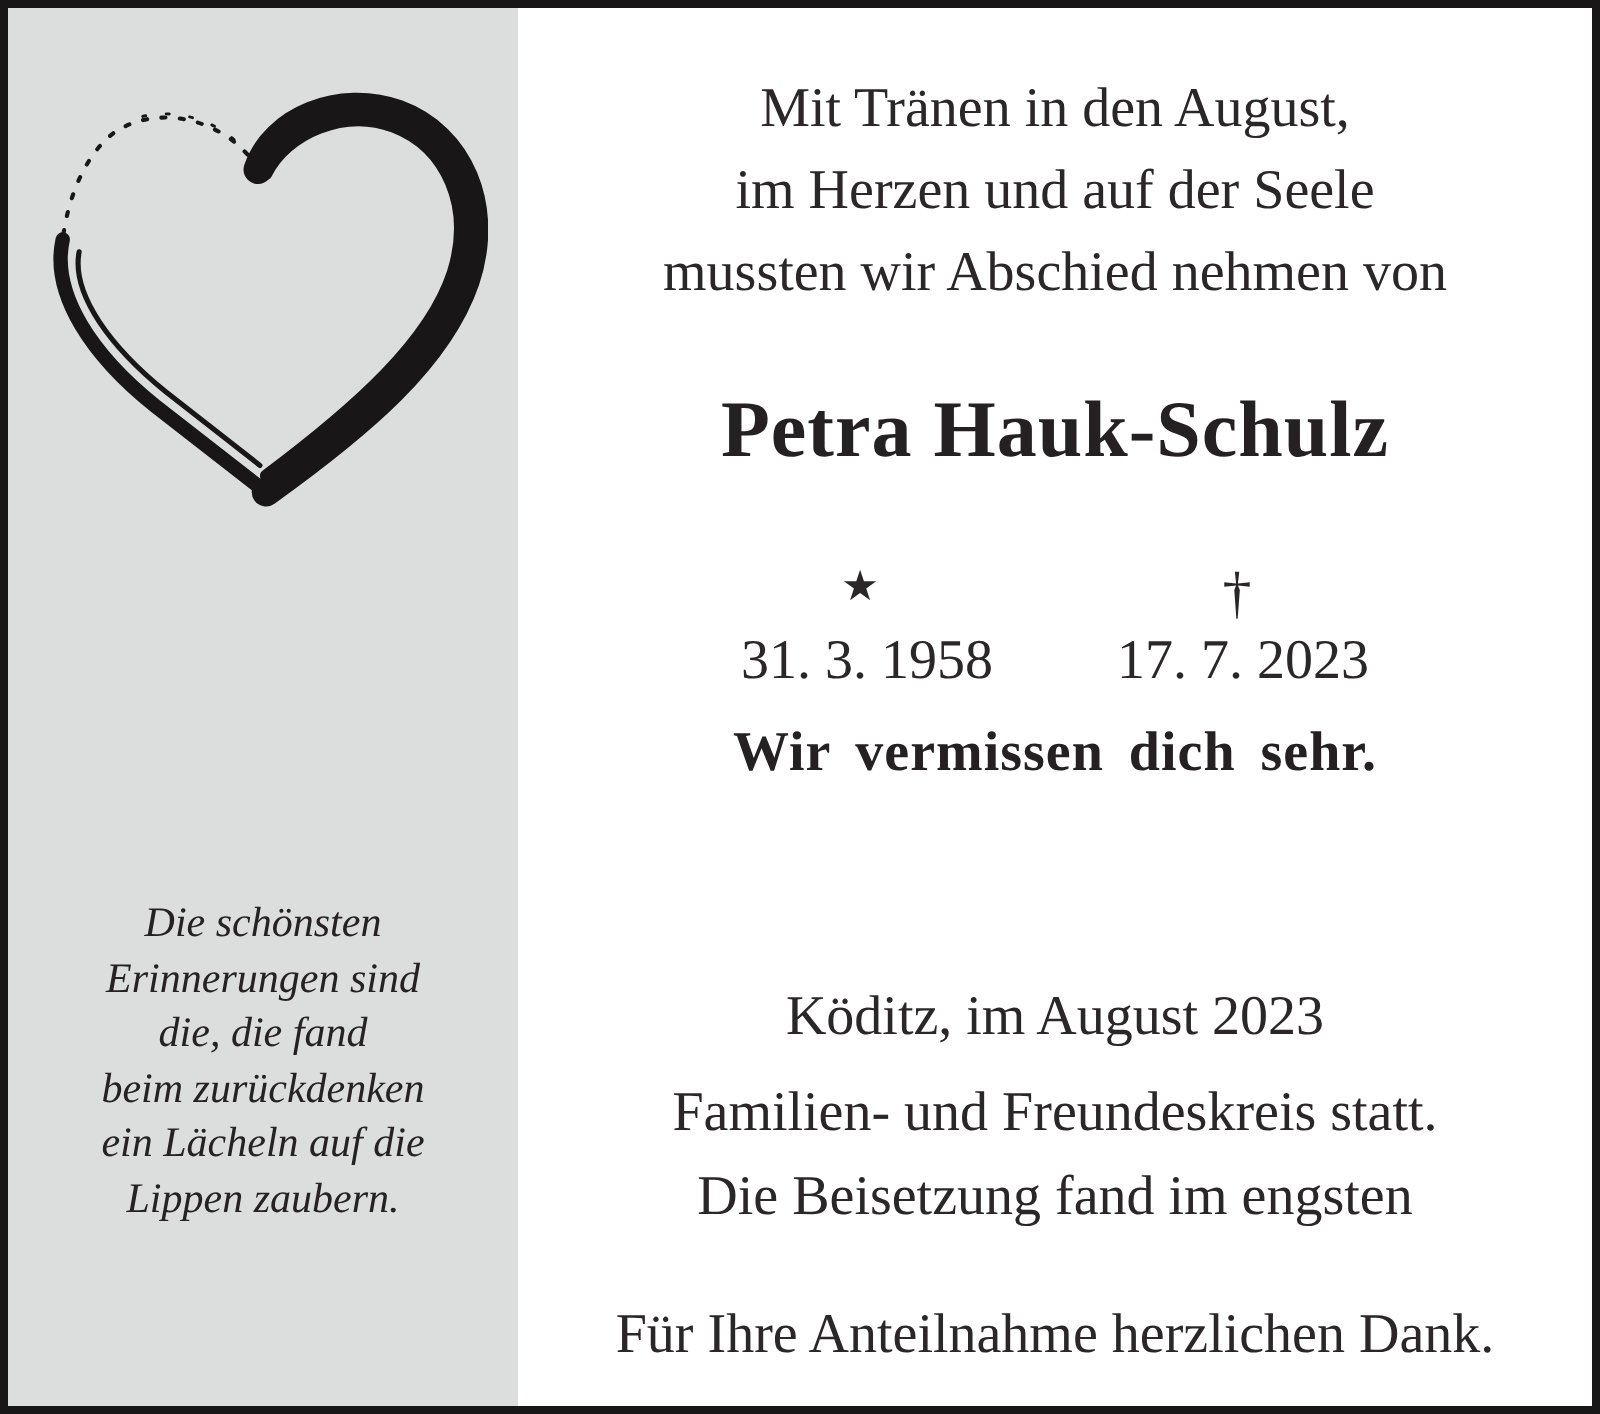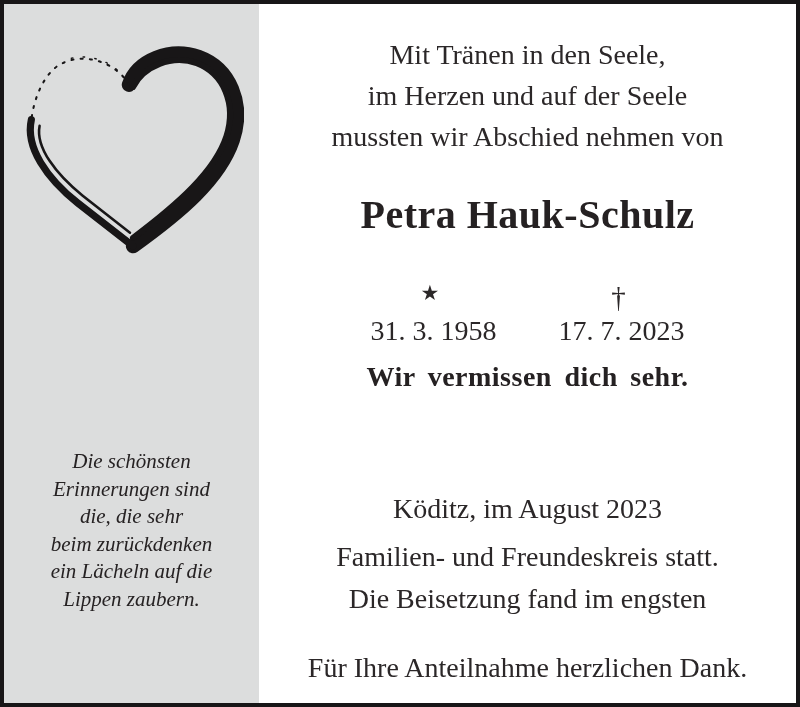--- a/index.html
+++ b/index.html
@@ -113,31 +113,31 @@
 
           <path d="M108,40 C96,18 62,6 38,22 C26,31 16,50 13,74" stroke-width="2" stroke-dasharray="2 7"></path>
           <path d="M104,34 C92,16 66,8 46,16" stroke-width="1.4" stroke-dasharray="1.5 10"></path>
         </g>
       </svg>
     </div>
 
     <div class="left-quote">
       <span>Die schönsten</span>
       <span>Erinnerungen sind</span>
-      <span>die, die sehr</span>
+      <span>die, die fand</span>
       <span>beim zurückdenken</span>
       <span>ein Lächeln auf die</span>
       <span>Lippen zaubern.</span>
     </div>
   </div>
 
   <div class="right-panel">
 
     <div class="block intro">
-      <span>Mit Tränen in den Seele,</span>
+      <span>Mit Tränen in den August,</span>
       <span>im Herzen und auf der Seele</span>
       <span>mussten wir Abschied nehmen von</span>
     </div>
 
     <div class="block name">Petra Hauk-Schulz</div>
 
     <div class="block dates">
       <span class="date-item"><span class="birth-symbol">★</span><span style="display:inline">31. 3. 1958</span></span>
       <span class="date-item"><span class="death-symbol">†</span><span style="display:inline">17. 7. 2023</span></span>
     </div>

